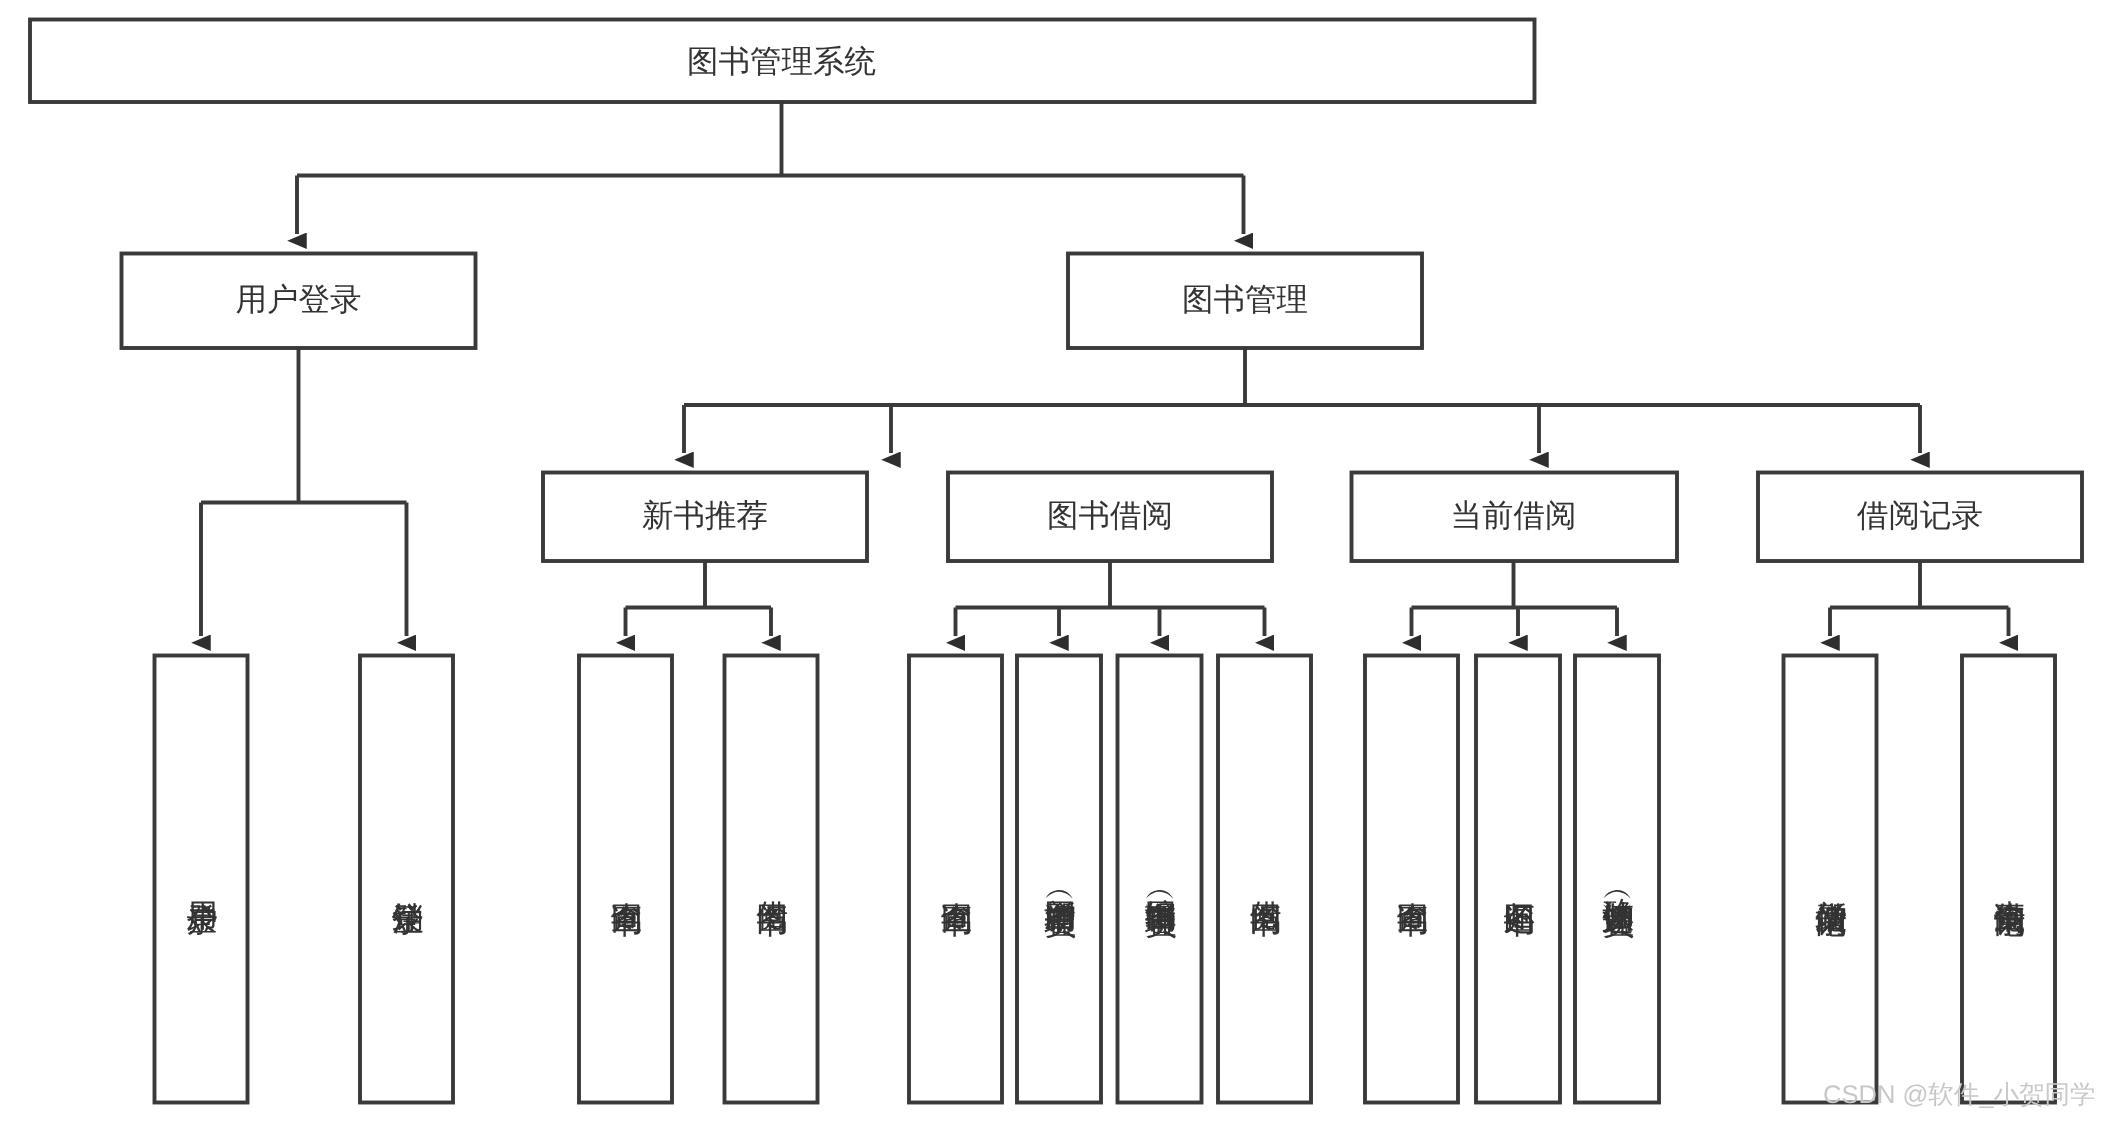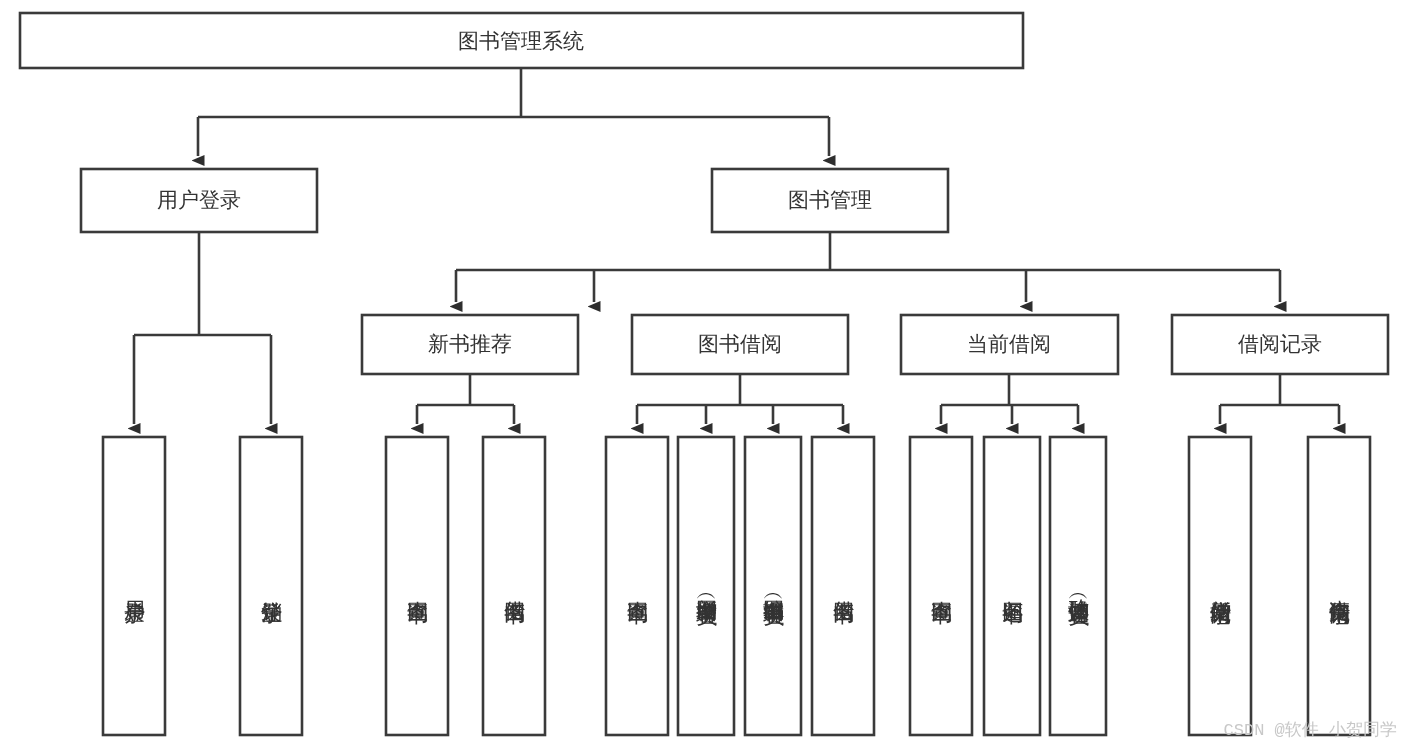--- a/index.html
+++ b/index.html
@@ -33,21 +33,21 @@
     line-height:1.12;
     letter-spacing:1px;
     color:#333333;
     white-space:nowrap;
   }
   .connector{stroke:#3a3a3a;stroke-width:2.6;fill:none;stroke-linecap:butt;}
   .arrow-head{fill:#2e2e2e;stroke:none;}
   .watermark{
     position:absolute;
     right:8px;bottom:6px;
-    font-family:Liberation Mono, monospace;
+    font-family:Liberation Sans, sans-serif;
     font-size:17px;
     color:#c8c8c8;
     white-space:nowrap;
     user-select:none;
   }
 </style>
 </head>
 <body>
 
 <div id="chart-root">

